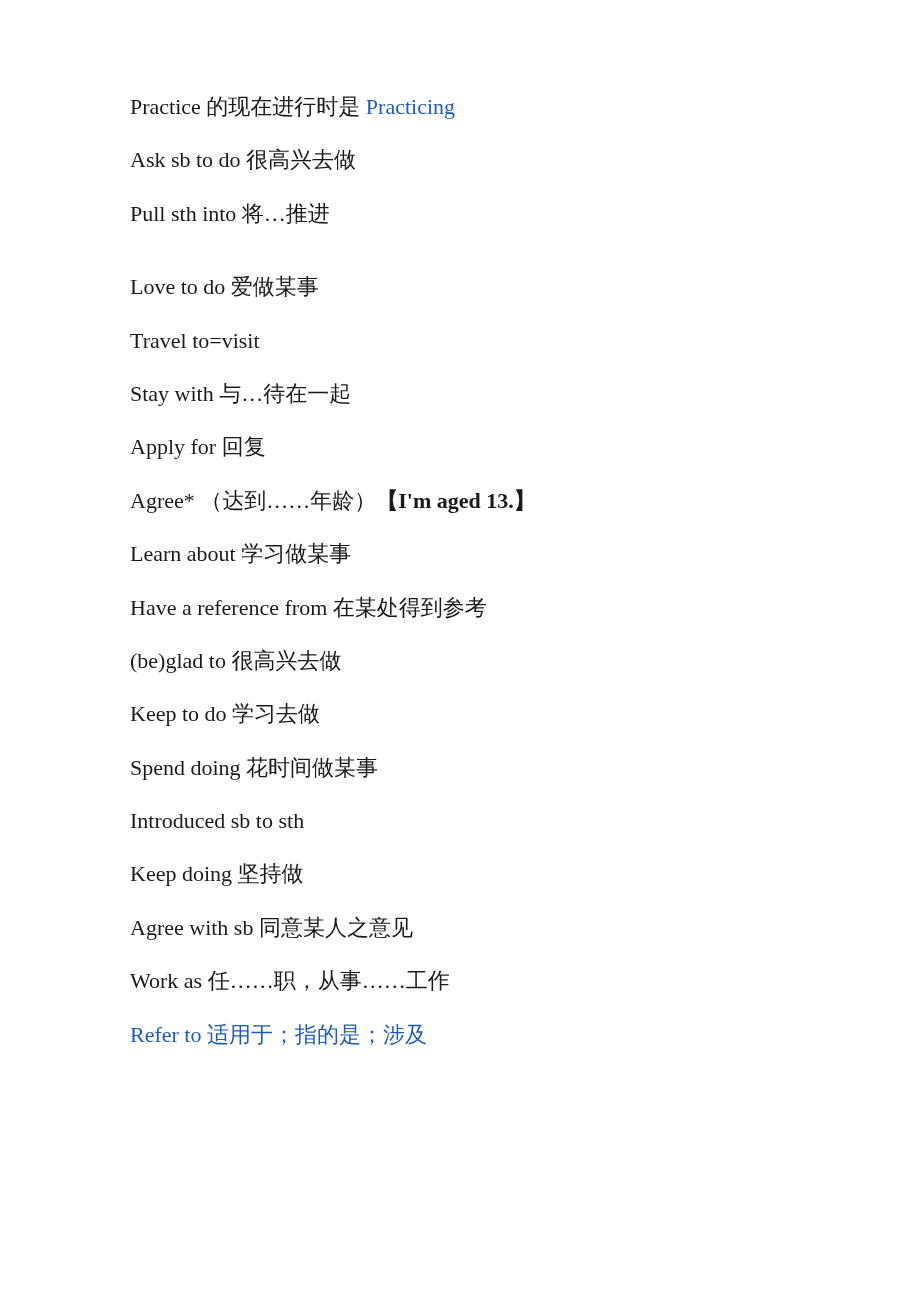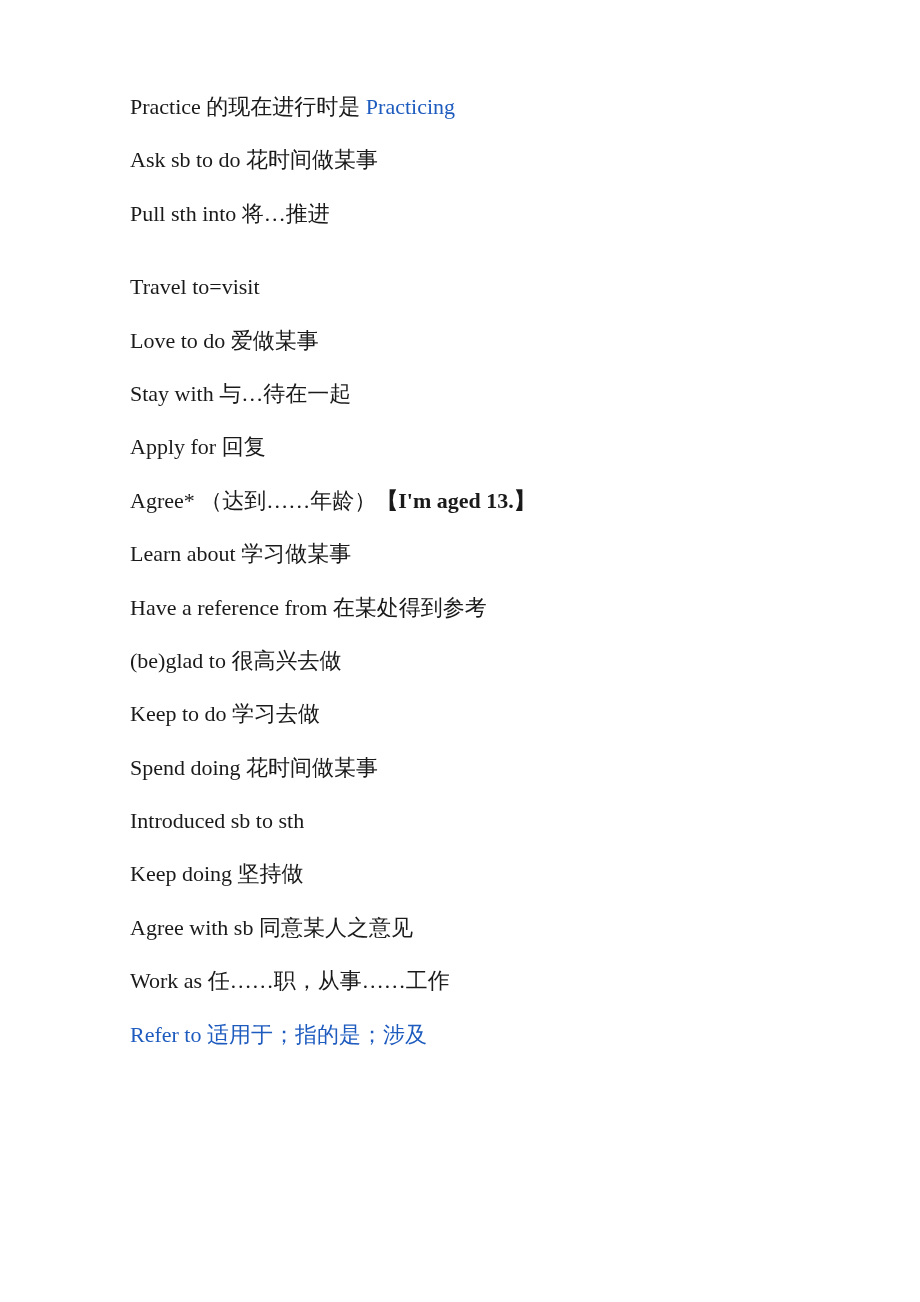--- a/index.html
+++ b/index.html
@@ -49,36 +49,36 @@
 </head>
 <body>
 
 <div class="content-block">
 
   <div class="phrase-line">
     <span>Practice 的现在进行时是 </span><span class="blue-text">Practicing</span>
   </div>
 
   <div class="phrase-line">
-    <span>Ask sb to do  花时间做某事</span>
+    <span>Ask sb to do  很高兴去做</span>
   </div>
 
   <div class="phrase-line">
     <span>Pull sth into  将…推进</span>
   </div>
 
 
   <div class="phrase-line spacer"></div>
 
   <div class="phrase-line">
-    <span>Travel to=visit</span>
+    <span>Love to do      爱做某事</span>
   </div>
 
   <div class="phrase-line">
-    <span>Love to do      爱做某事</span>
+    <span>Travel to=visit</span>
   </div>
 
   <div class="phrase-line">
     <span>Stay with        与…待在一起</span>
   </div>
 
   <div class="phrase-line">
     <span>Apply for        回复</span>
   </div>
 

